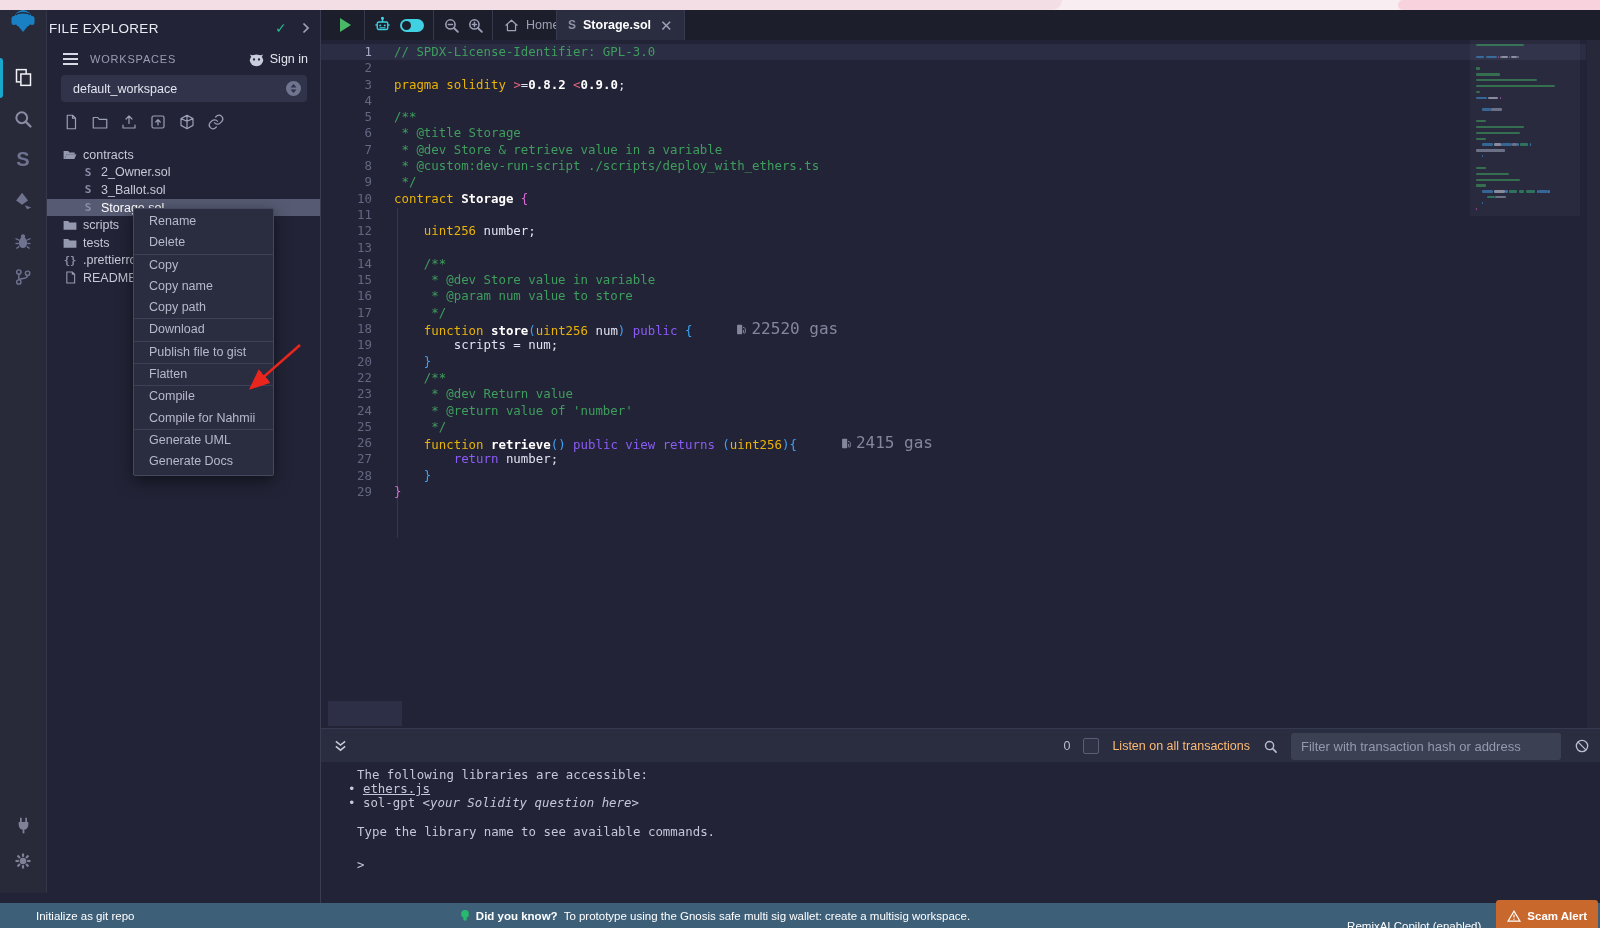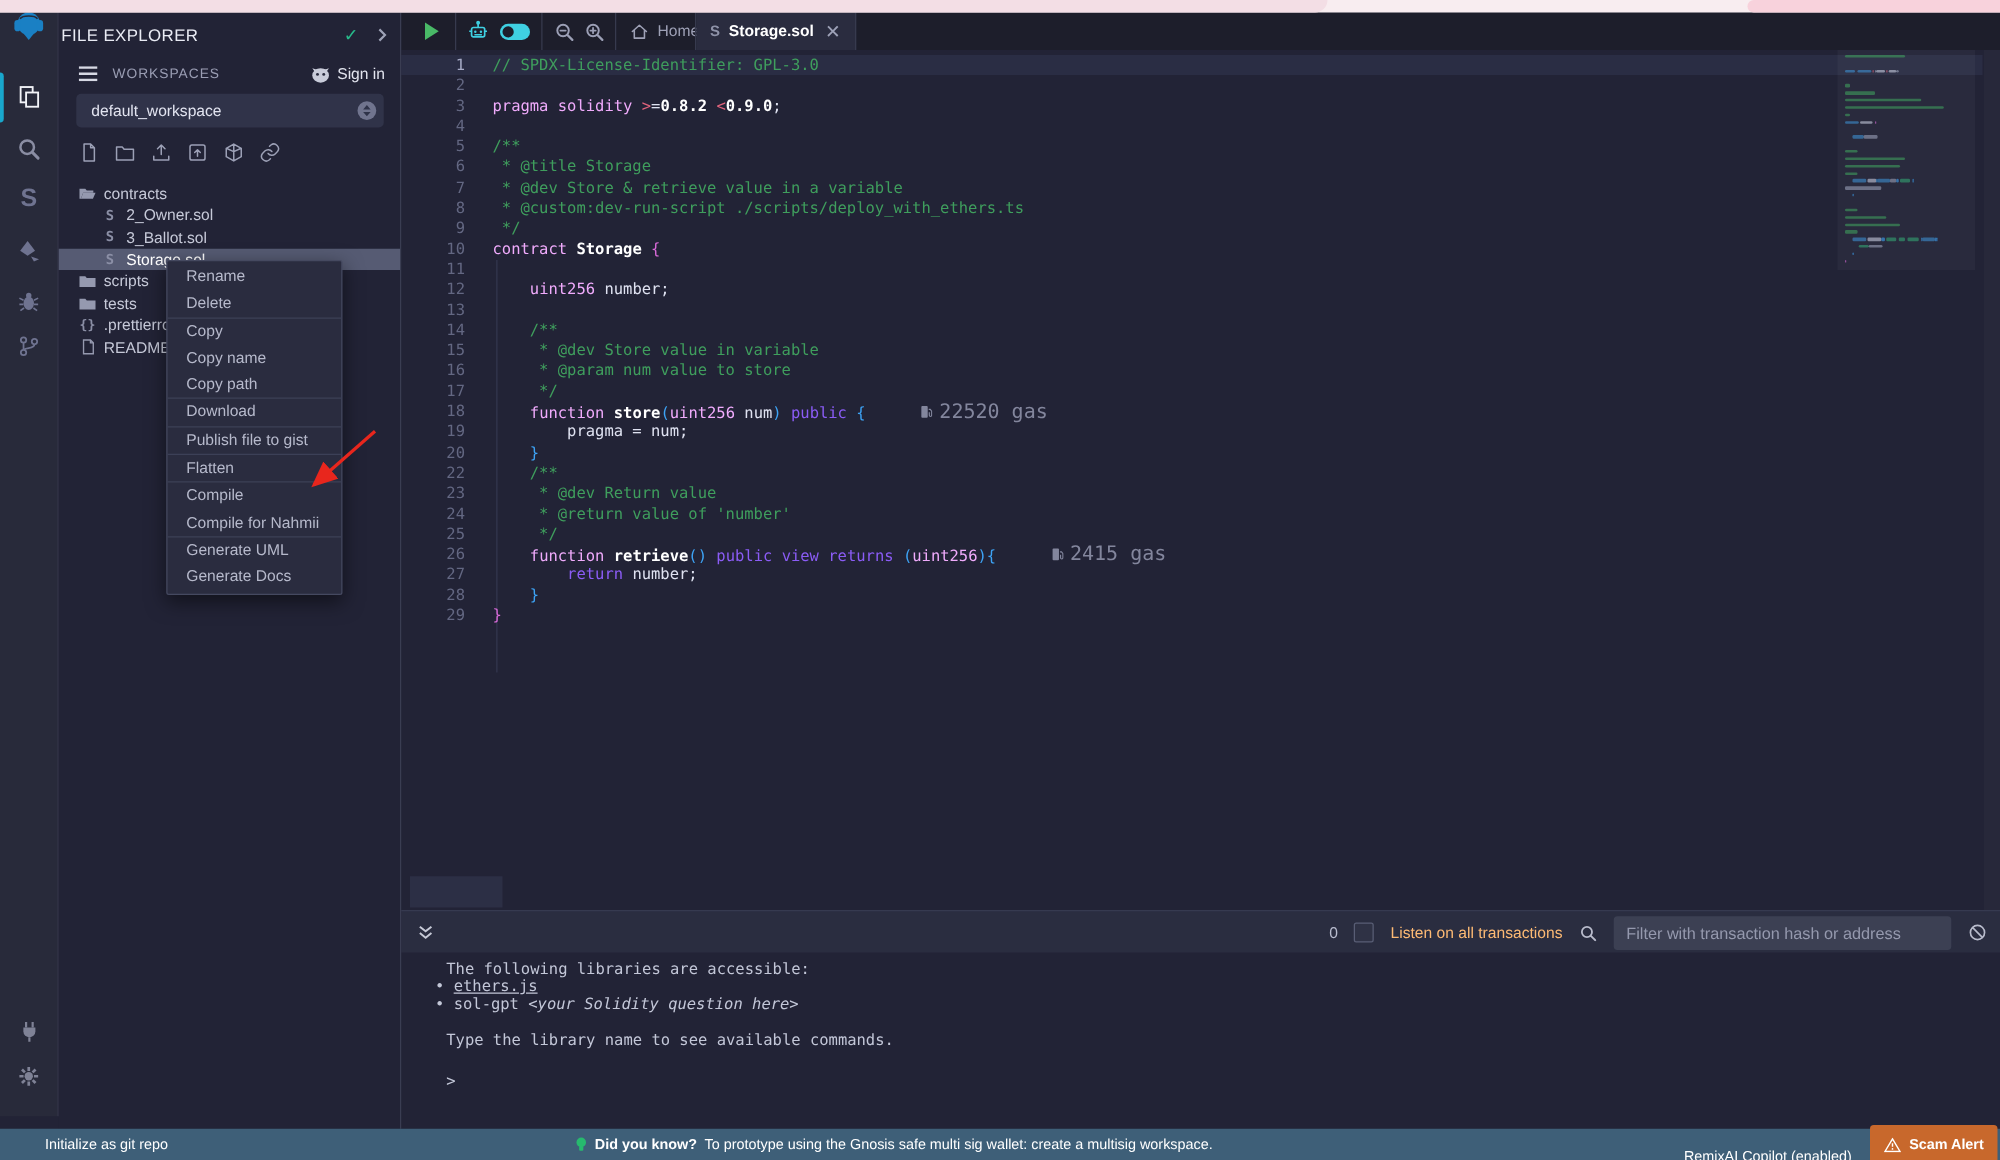--- a/index.html
+++ b/index.html
@@ -58,21 +58,21 @@
   .tab.active{background:#2a2c3f;color:#fff;font-weight:700;font-size:12.5px;border-right:1px solid #373a4e}
   .tab .close{color:#9ea2b8;font-size:15px;font-weight:400;line-height:1;margin-left:2px;cursor:pointer}
 
   
   .editor{position:absolute;left:320px;top:40px;width:1280px;height:688px;background:#222336;overflow:hidden}
   .cur-line{position:absolute;left:0;top:4px;width:1266px;height:16.3px;background:#2a2d44}
   .code{position:absolute;left:0;top:4px;font-family:"DejaVu Sans Mono",monospace;font-size:12.4px;line-height:16.3px}
   .cl{display:flex;height:16.3px;white-space:pre}
   .cl .ln{width:52px;text-align:right;color:#636782;flex:none}
   .cl .ct{margin-left:22px}
-  .tk-c{color:#3f9e5d}.tk-k{color:#f0abfc}.tk-g{color:#8b5cf6}.tk-w{color:#dfe2f1}
+  .tk-c{color:#3f9e5d}.tk-k{color:#eab308}.tk-g{color:#8b5cf6}.tk-w{color:#dfe2f1}
   .tk-wb{color:#fff;font-weight:700}.tk-p{color:#d86ad8}.tk-b{color:#3da3f5}.tk-r{color:#e0637c}
   .gas{display:inline-flex;align-items:center;gap:5px;margin-left:44px;color:#83869d;font-size:16px;font-family:"DejaVu Sans Mono",monospace}
   .indent-guide{position:absolute;left:77px;top:168px;width:1px;height:330px;background:#33374f}
   .hscroll{position:absolute;left:8px;top:661px;width:74px;height:25px;background:#2c2f45}
   .minimap{position:absolute;left:1156px;top:2px;width:88px}
   .minimap .mrow{position:absolute;height:2.3px;border-radius:1px}
   .mm-slider{position:absolute;left:1150px;top:0;width:110px;height:176px;background:rgba(255,255,255,.035)}
   .vscroll{position:absolute;right:0;top:0;width:13px;height:688px;background:rgba(255,255,255,.025)}
 
   
@@ -420,21 +420,21 @@
         <div class="cl"><span class="ln">12</span><span class="ct"><span class="tk-w">    </span><span class="tk-k">uint256</span><span class="tk-w"> number;</span></span></div>
         <div class="cl"><span class="ln">13</span><span class="ct"></span></div>
         <div class="cl"><span class="ln">14</span><span class="ct"><span class="tk-c">    /**</span></span></div>
         <div class="cl"><span class="ln">15</span><span class="ct"><span class="tk-c">     * @dev Store value in variable</span></span></div>
         <div class="cl"><span class="ln">16</span><span class="ct"><span class="tk-c">     * @param num value to store</span></span></div>
         <div class="cl"><span class="ln">17</span><span class="ct"><span class="tk-c">     */</span></span></div>
         <div class="cl"><span class="ln">18</span><span class="ct"><span class="tk-w">    </span><span class="tk-k">function</span><span class="tk-w"> </span><span class="tk-wb">store</span><span class="tk-b">(</span><span class="tk-k">uint256</span><span class="tk-w"> num</span><span class="tk-b">)</span><span class="tk-w"> </span><span class="tk-g">public</span><span class="tk-w"> </span><span class="tk-b">{</span><span class="gas"><svg width="10" height="11" viewBox="0 0 12 14">
                 <rect x="1" y="1" width="6.5" height="12" rx="1" fill="#83869d"></rect>
                 <path d="M8.5 4.5h1.6l1.4 1.7v4.3a1.2 1.2 0 0 1-2.4 0V7.5" fill="none" stroke="#83869d" stroke-width="1.2"></path>
               </svg><span>22520 gas</span></span></span></div>
-        <div class="cl"><span class="ln">19</span><span class="ct"><span class="tk-w">        pragma = num;</span></span></div>
+        <div class="cl"><span class="ln">19</span><span class="ct"><span class="tk-w">        scripts = num;</span></span></div>
         <div class="cl"><span class="ln">20</span><span class="ct"><span class="tk-w">    </span><span class="tk-b">}</span></span></div>
         <div class="cl"><span class="ln">22</span><span class="ct"><span class="tk-c">    /**</span></span></div>
         <div class="cl"><span class="ln">23</span><span class="ct"><span class="tk-c">     * @dev Return value</span></span></div>
         <div class="cl"><span class="ln">24</span><span class="ct"><span class="tk-c">     * @return value of 'number'</span></span></div>
         <div class="cl"><span class="ln">25</span><span class="ct"><span class="tk-c">     */</span></span></div>
         <div class="cl"><span class="ln">26</span><span class="ct"><span class="tk-w">    </span><span class="tk-k">function</span><span class="tk-w"> </span><span class="tk-wb">retrieve</span><span class="tk-b">()</span><span class="tk-w"> </span><span class="tk-g">public</span><span class="tk-w"> </span><span class="tk-g">view</span><span class="tk-w"> </span><span class="tk-g">returns</span><span class="tk-w"> </span><span class="tk-b">(</span><span class="tk-k">uint256</span><span class="tk-b">)</span><span class="tk-b">{</span><span class="gas"><svg width="10" height="11" viewBox="0 0 12 14">
                 <rect x="1" y="1" width="6.5" height="12" rx="1" fill="#83869d"></rect>
                 <path d="M8.5 4.5h1.6l1.4 1.7v4.3a1.2 1.2 0 0 1-2.4 0V7.5" fill="none" stroke="#83869d" stroke-width="1.2"></path>
               </svg><span>2415 gas</span></span></span></div>
         <div class="cl"><span class="ln">27</span><span class="ct"><span class="tk-w">        </span><span class="tk-g">return</span><span class="tk-w"> number;</span></span></div>

